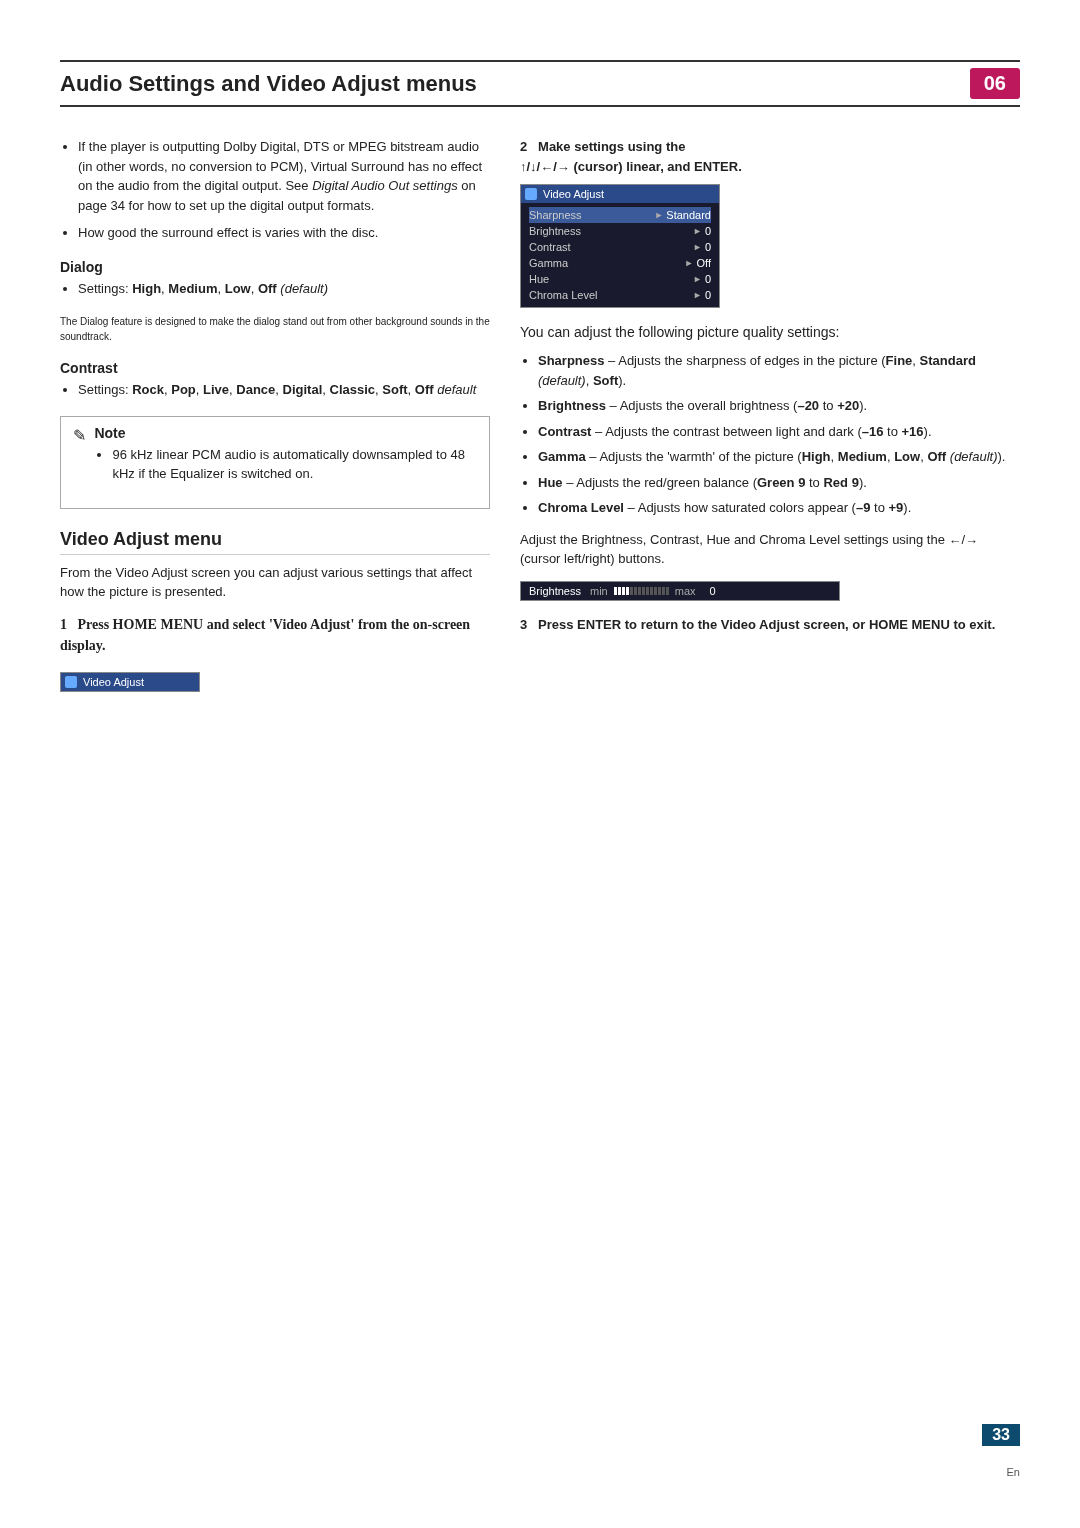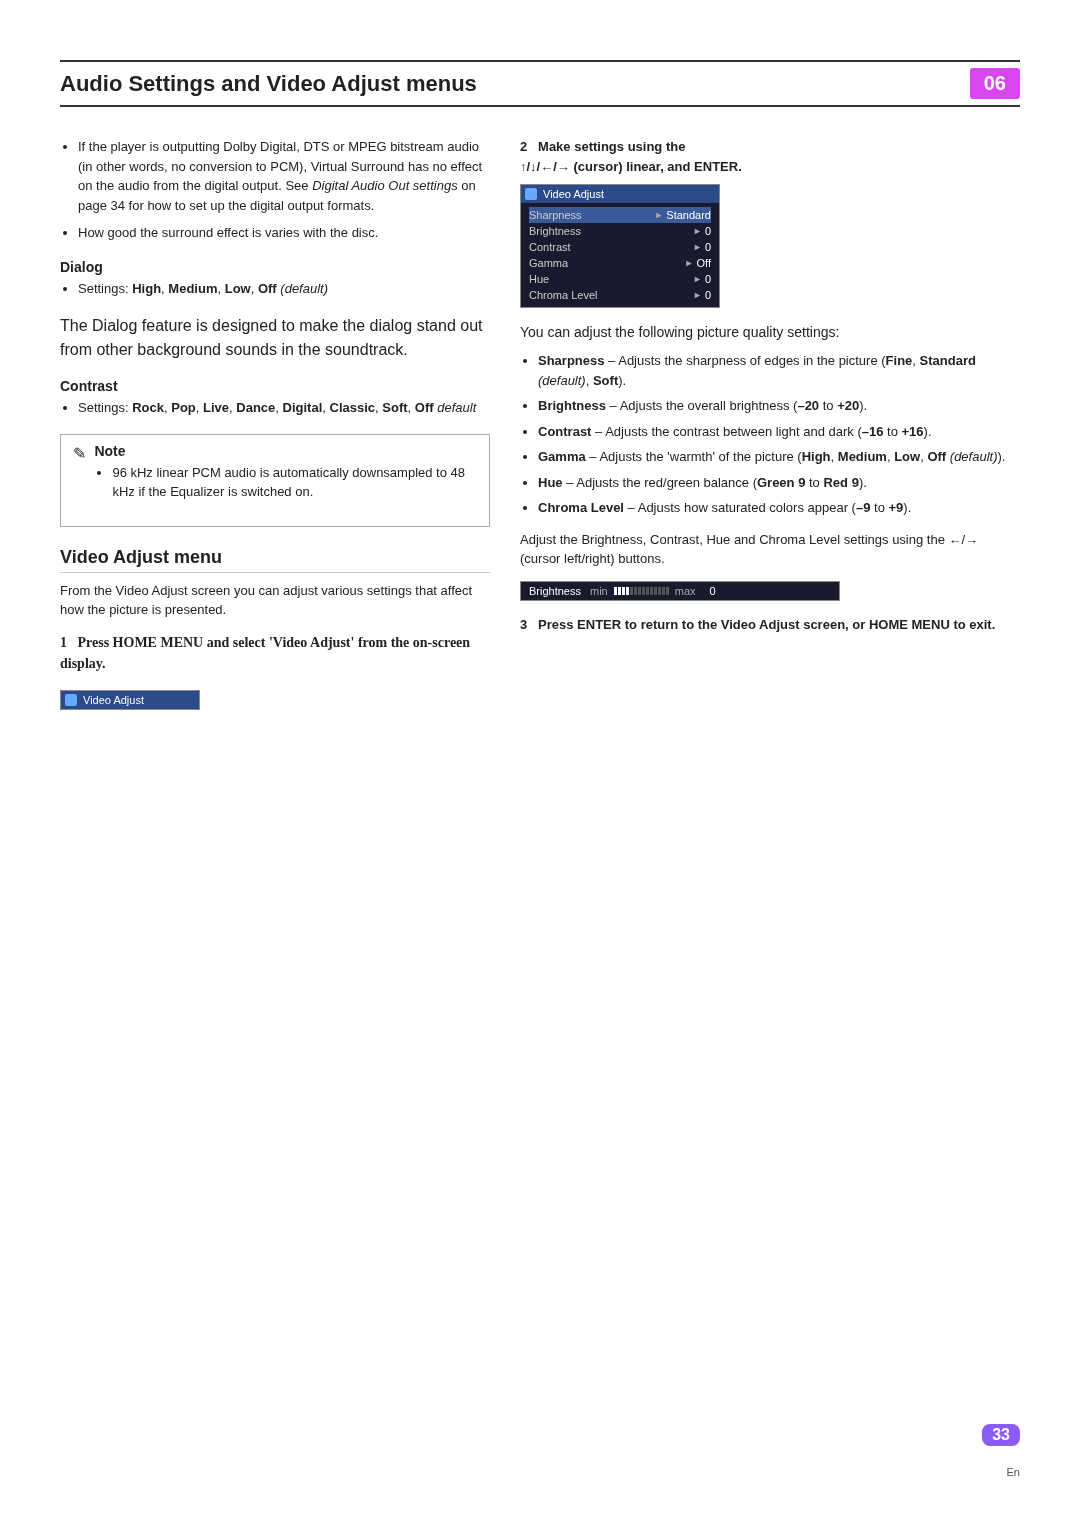--- a/index.html
+++ b/index.html
@@ -21,21 +21,21 @@
       border-top: 2px solid #333;
       border-bottom: 2px solid #333;
       padding: 6px 0;
     }
     .page-header-title {
       font-size: 22px;
       font-weight: bold;
       flex: 1;
     }
     .page-number-badge {
-      background: #d946ef;
+      background: #be185d;
       color: #fff;
       font-size: 20px;
       font-weight: bold;
       padding: 4px 14px;
       border-radius: 3px;
     }
 
     
     .two-col {
       display: flex;
@@ -222,27 +222,26 @@
     }
 
     
     .page-footer {
       position: absolute;
       bottom: 50px;
       right: 60px;
       text-align: right;
     }
     .page-num-box {
-      background: #8b5cf6;
+      background: #0c4a6e;
       color: #fff;
       font-size: 16px;
       font-weight: bold;
       padding: 2px 10px;
       display: inline-block;
-      border-radius: 8px;
     }
     .page-en {
       font-size: 11px;
       color: #555;
       margin-top: 20px;
     }
 
     em { font-style: italic; }
     strong { font-weight: bold; }
   </style>
@@ -260,21 +259,21 @@
 
     <ul class="bullet-list">
       <li>If the player is outputting Dolby Digital, DTS or MPEG bitstream audio (in other words, no conversion to PCM), Virtual Surround has no effect on the audio from the digital output. See <em>Digital Audio Out settings</em> on page 34 for how to set up the digital output formats.</li>
       <li>How good the surround effect is varies with the disc.</li>
     </ul>
 
     <div class="section-heading">Dialog</div>
     <ul class="bullet-list">
       <li>Settings: <strong>High</strong>, <strong>Medium</strong>, <strong>Low</strong>, <strong>Off</strong> <em>(default)</em></li>
     </ul>
-    <p style="font-size:16px;line-height:1.5;margin-bottom:8px;">The Dialog feature is designed to make the dialog stand out from other background sounds in the soundtrack.</p>
+    <p style="font-size:10px;line-height:1.5;margin-bottom:8px;">The Dialog feature is designed to make the dialog stand out from other background sounds in the soundtrack.</p>
 
     <div class="section-heading">Contrast</div>
     <ul class="bullet-list">
       <li>Settings: <strong>Rock</strong>, <strong>Pop</strong>, <strong>Live</strong>, <strong>Dance</strong>, <strong>Digital</strong>, <strong>Classic</strong>, <strong>Soft</strong>, <strong>Off</strong> <em>default</em></li>
     </ul>
 
     <div class="note-box">
       <span class="note-icon">✎</span>
       <div>
         <strong>Note</strong>

